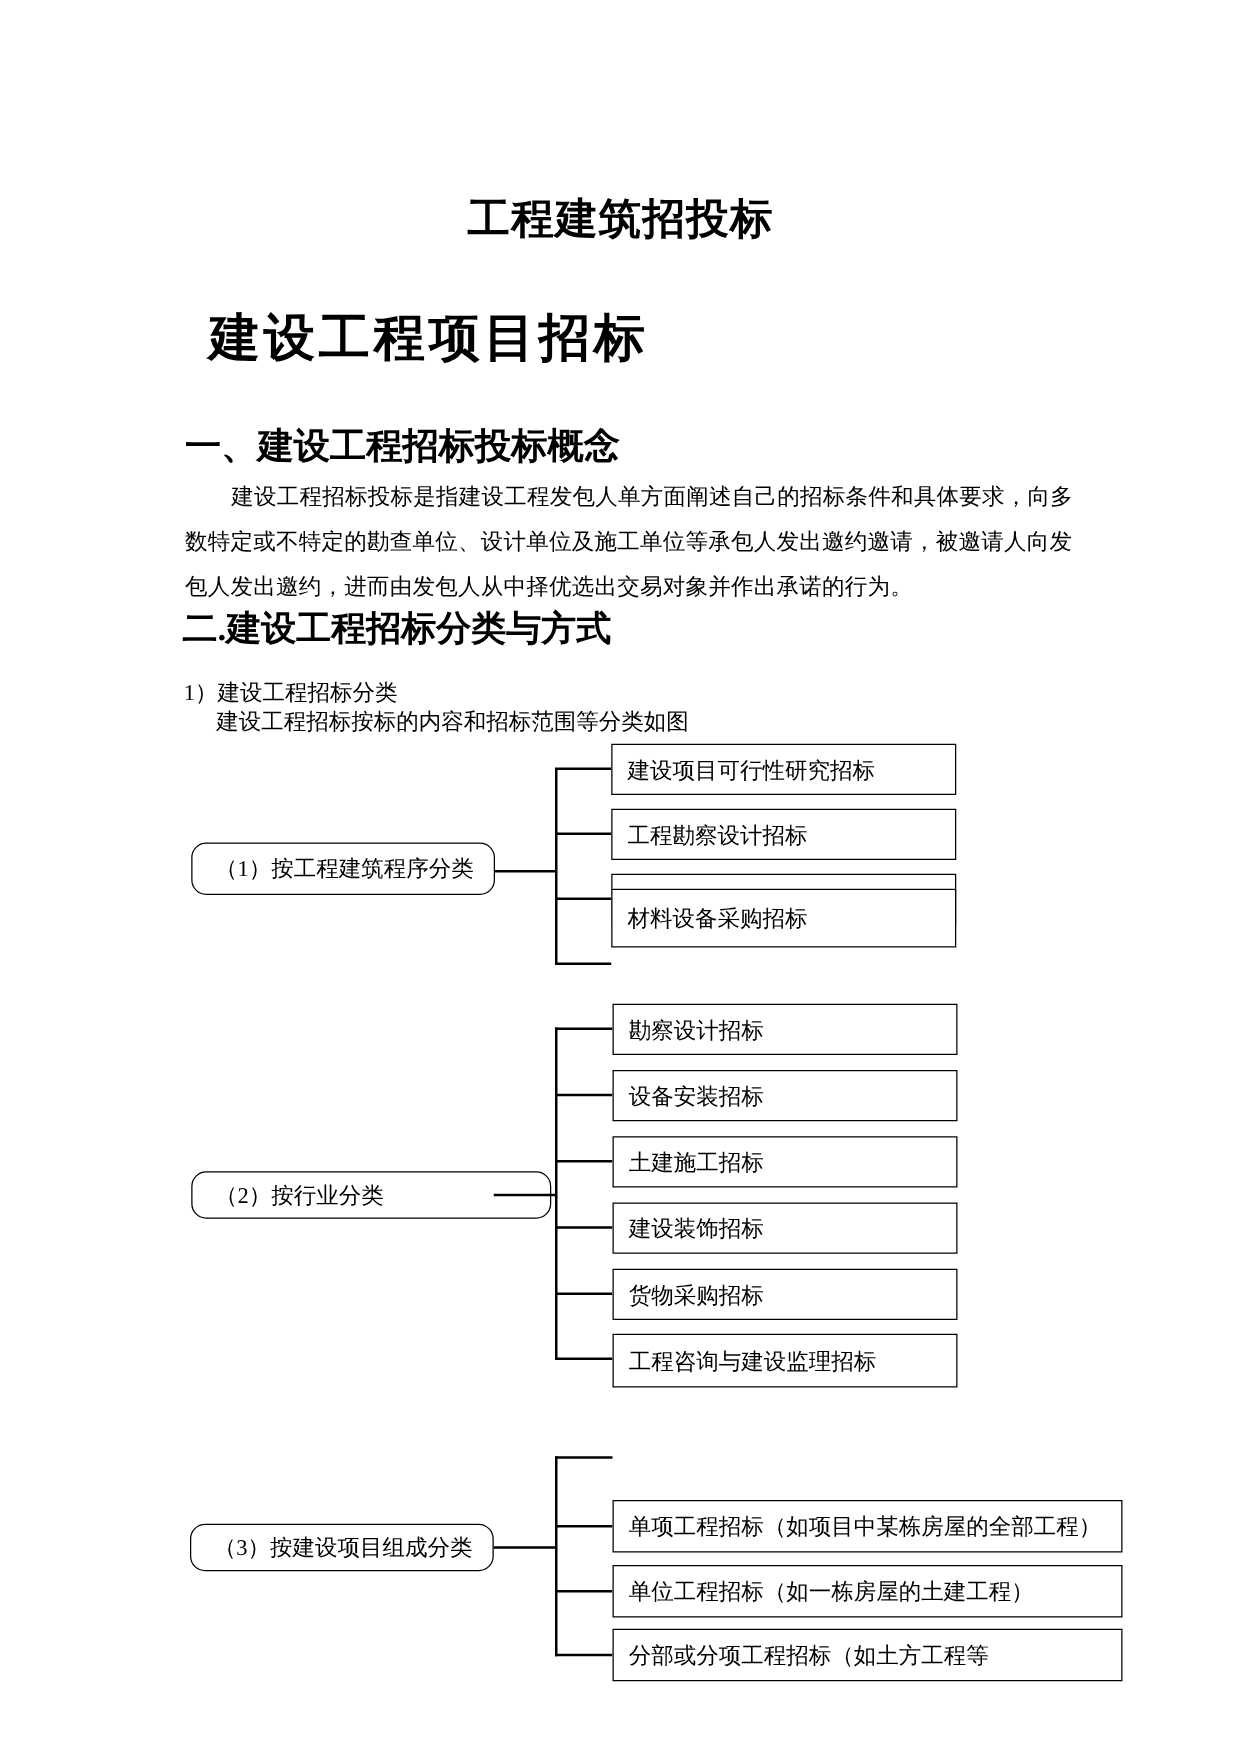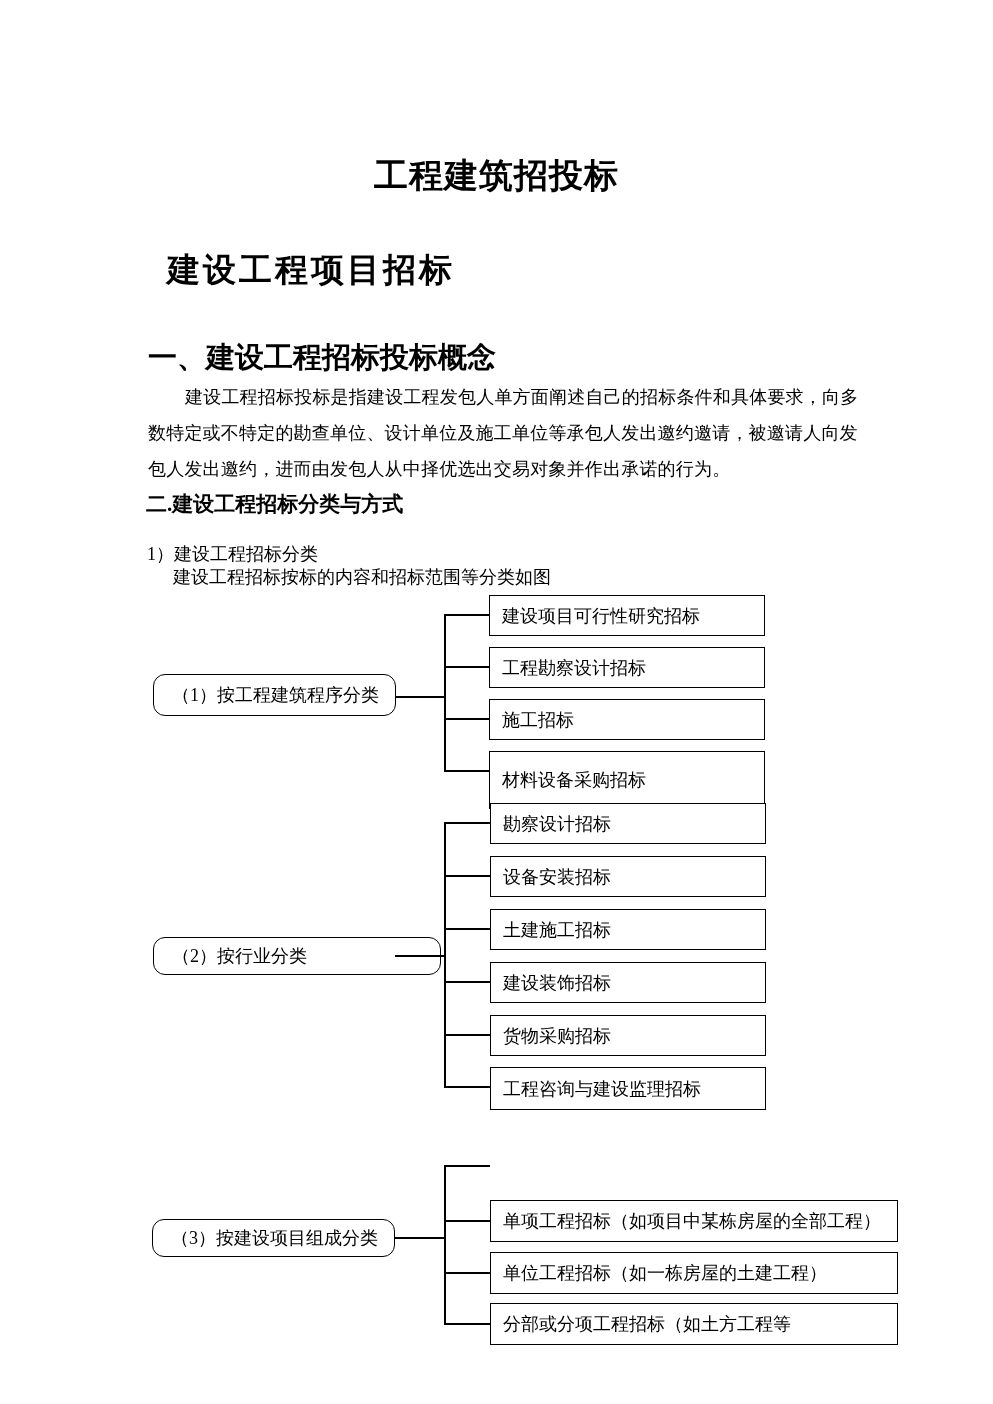--- a/index.html
+++ b/index.html
@@ -10,30 +10,30 @@
     font-family:"Liberation Serif","DejaVu Serif",serif;
     overflow:hidden;
   }
   .doc-title{
     position:absolute;left:0;top:153px;width:993px;
     text-align:center;font-size:34px;font-weight:bold;
     letter-spacing:1px;line-height:46px;white-space:nowrap;
   }
   .doc-subtitle{
     position:absolute;left:167px;top:247px;
-    font-size:33px;font-weight:bold;letter-spacing:3px;
+    font-size:41px;font-weight:bold;letter-spacing:3px;
     line-height:46px;white-space:nowrap;
   }
   .h1{
     position:absolute;left:148px;top:339px;
     font-size:29px;font-weight:bold;line-height:36px;white-space:nowrap;
   }
   .h2{
     position:absolute;left:146px;top:485px;
-    font-size:21px;font-weight:bold;line-height:38px;white-space:nowrap;
+    font-size:28px;font-weight:bold;line-height:38px;white-space:nowrap;
   }
   .para{position:absolute;left:148px;top:379px;width:706px;}
   .pline{font-size:18px;line-height:36px;white-space:nowrap;letter-spacing:0.2px;}
   .pline.indent{text-indent:37px;}
   .listitem{
     position:absolute;left:147px;top:542px;
     font-size:18px;line-height:24px;white-space:nowrap;
   }
   .note{
     position:absolute;left:173px;top:564px;
@@ -80,21 +80,21 @@
   <div class="line" style="left:444px;top:770px;width:45px;height:2px"></div>
   <div class="box cbox" style="left:489px;top:595px;width:276px;height:41px">
     <span>建设项目可行性研究招标</span>
   </div>
   <div class="box cbox" style="left:489px;top:647px;width:276px;height:41px">
     <span>工程勘察设计招标</span>
   </div>
   <div class="box cbox" style="left:489px;top:699px;width:276px;height:41px">
     <span>施工招标</span>
   </div>
-  <div class="box cbox" style="left:489px;top:751px;width:276px;height:58px">
+  <div class="box cbox" style="left:489px;top:711px;width:276px;height:47px">
     <span>材料设备采购招标</span>
   </div>
 
   <div class="box pbox" style="left:153px;top:937px;width:288px;height:38px">
     <span>（2）按行业分类</span>
   </div>
   <div class="line" style="left:395px;top:955px;width:49px;height:2px"></div>
   <div class="line" style="left:444px;top:822px;width:2px;height:266px"></div>
   <div class="line" style="left:444px;top:822px;width:46px;height:2px"></div>
   <div class="line" style="left:444px;top:875px;width:46px;height:2px"></div>

